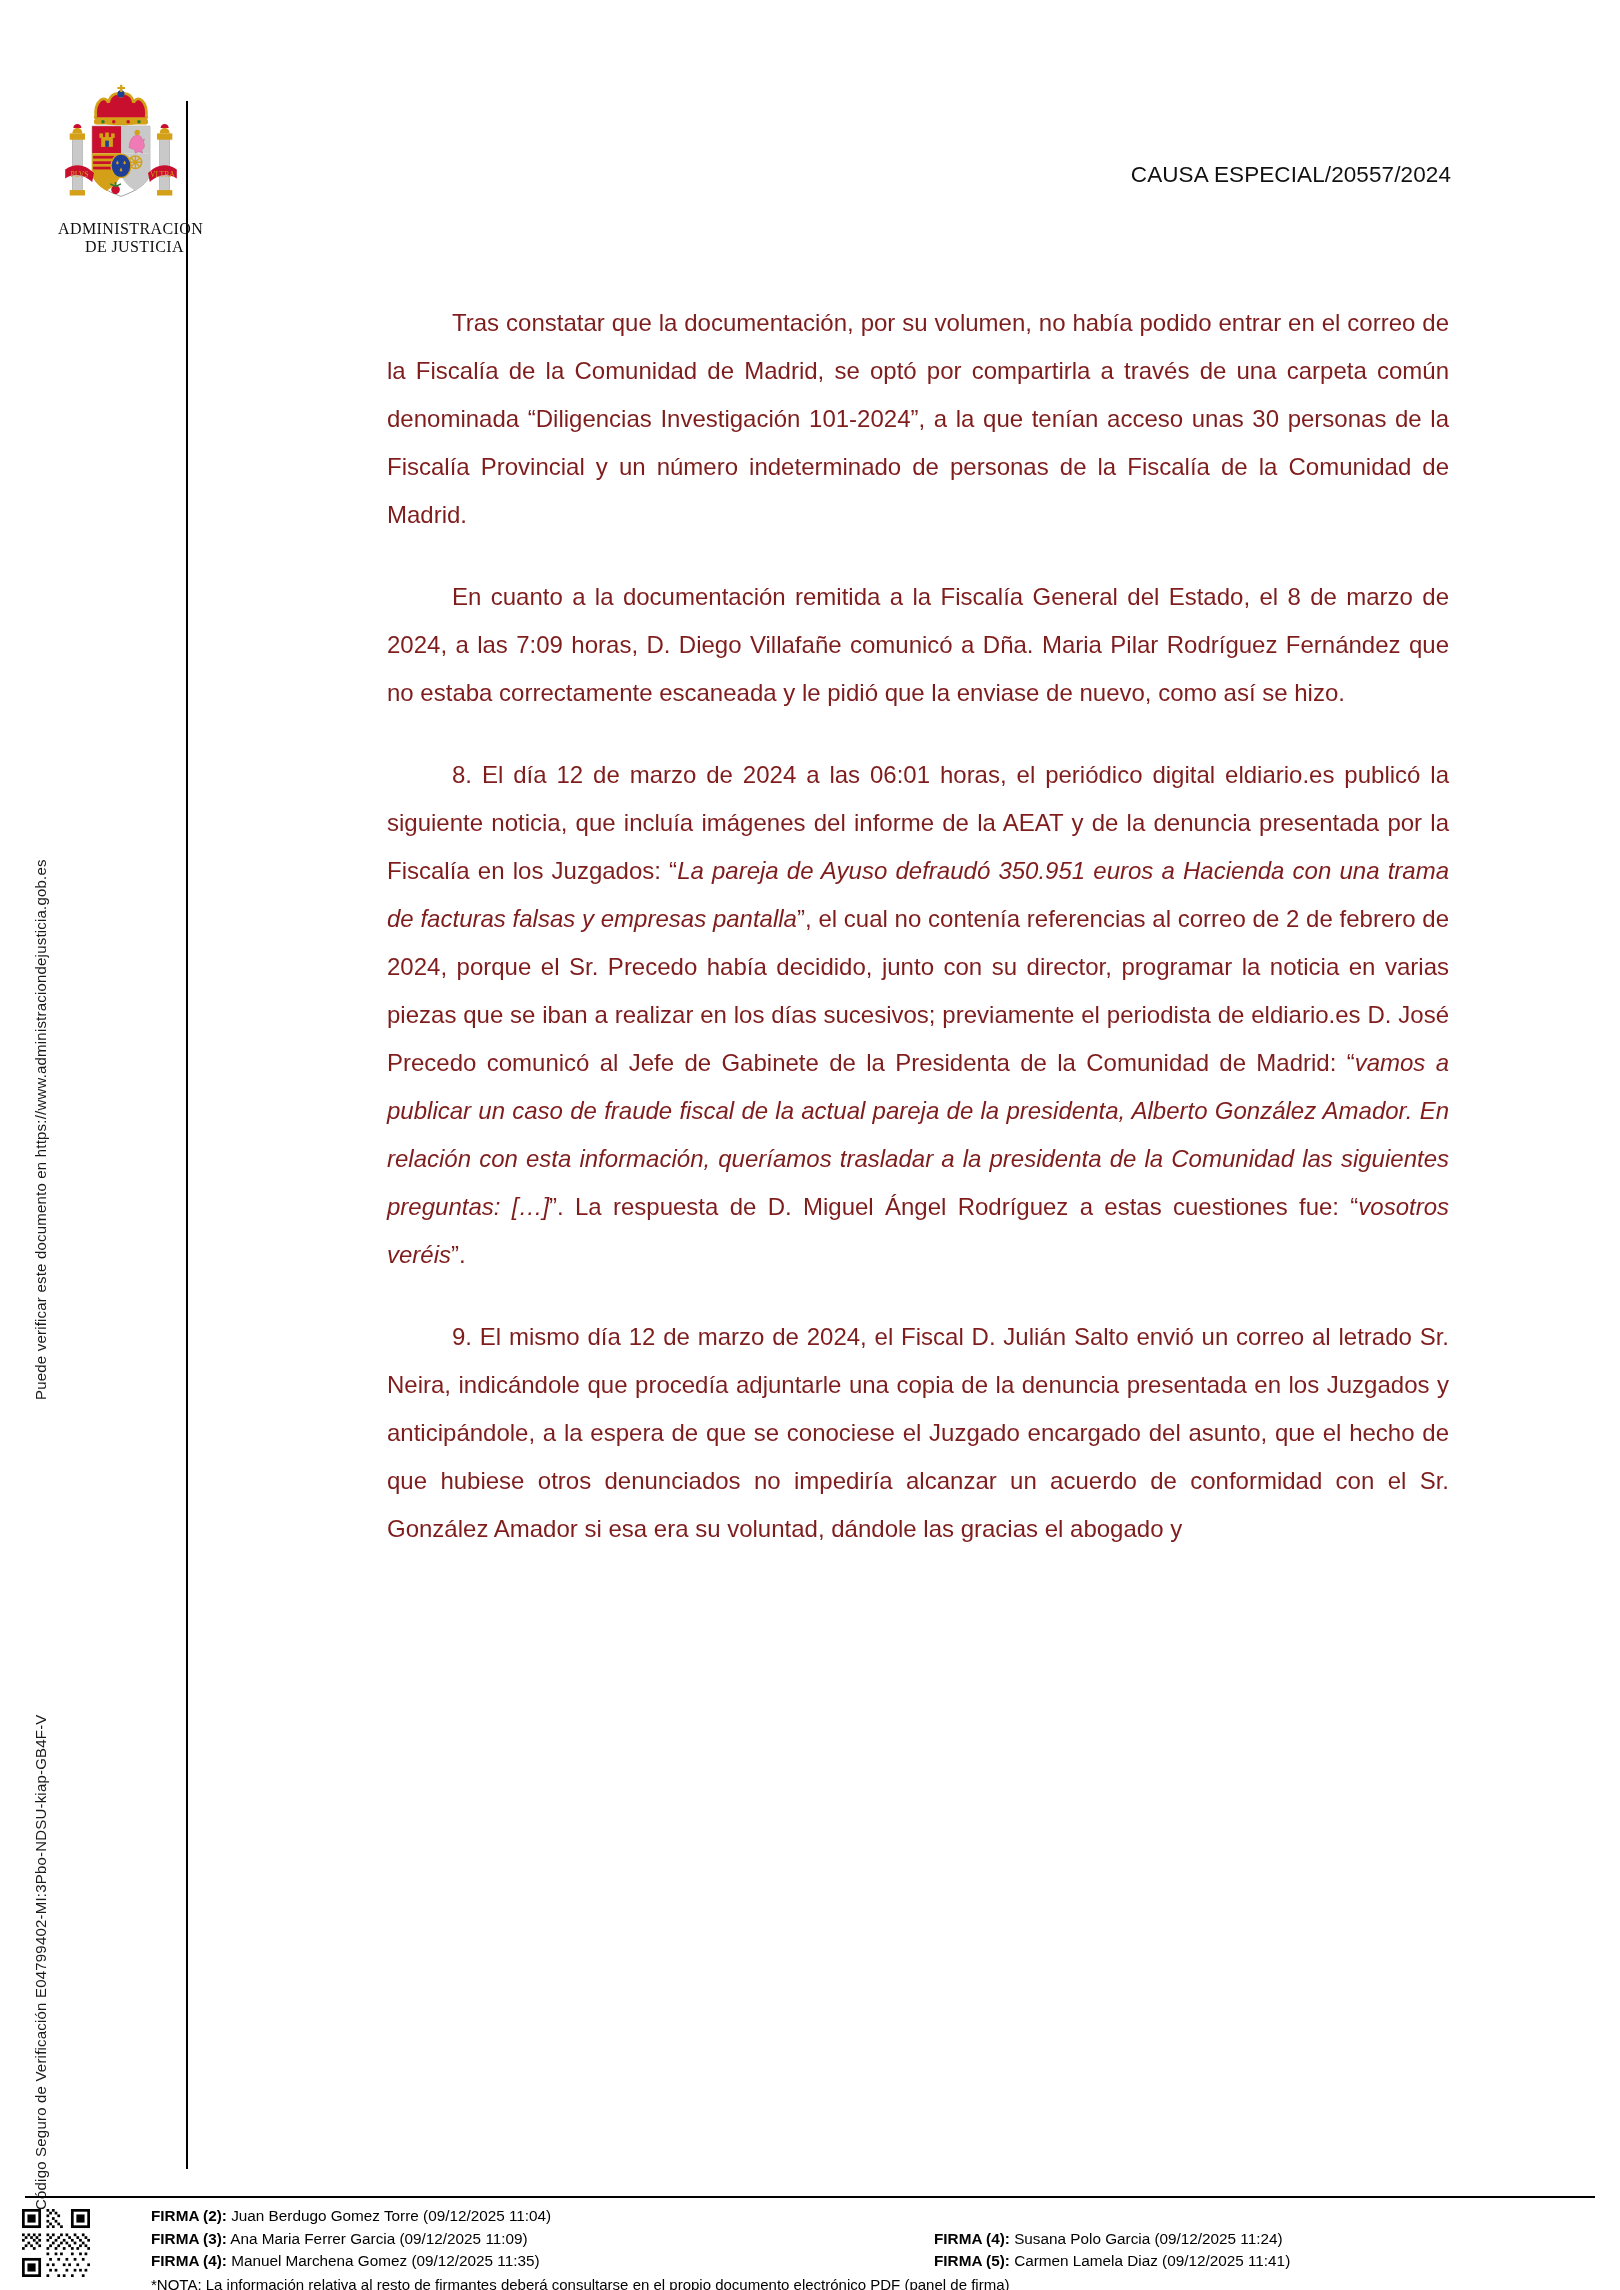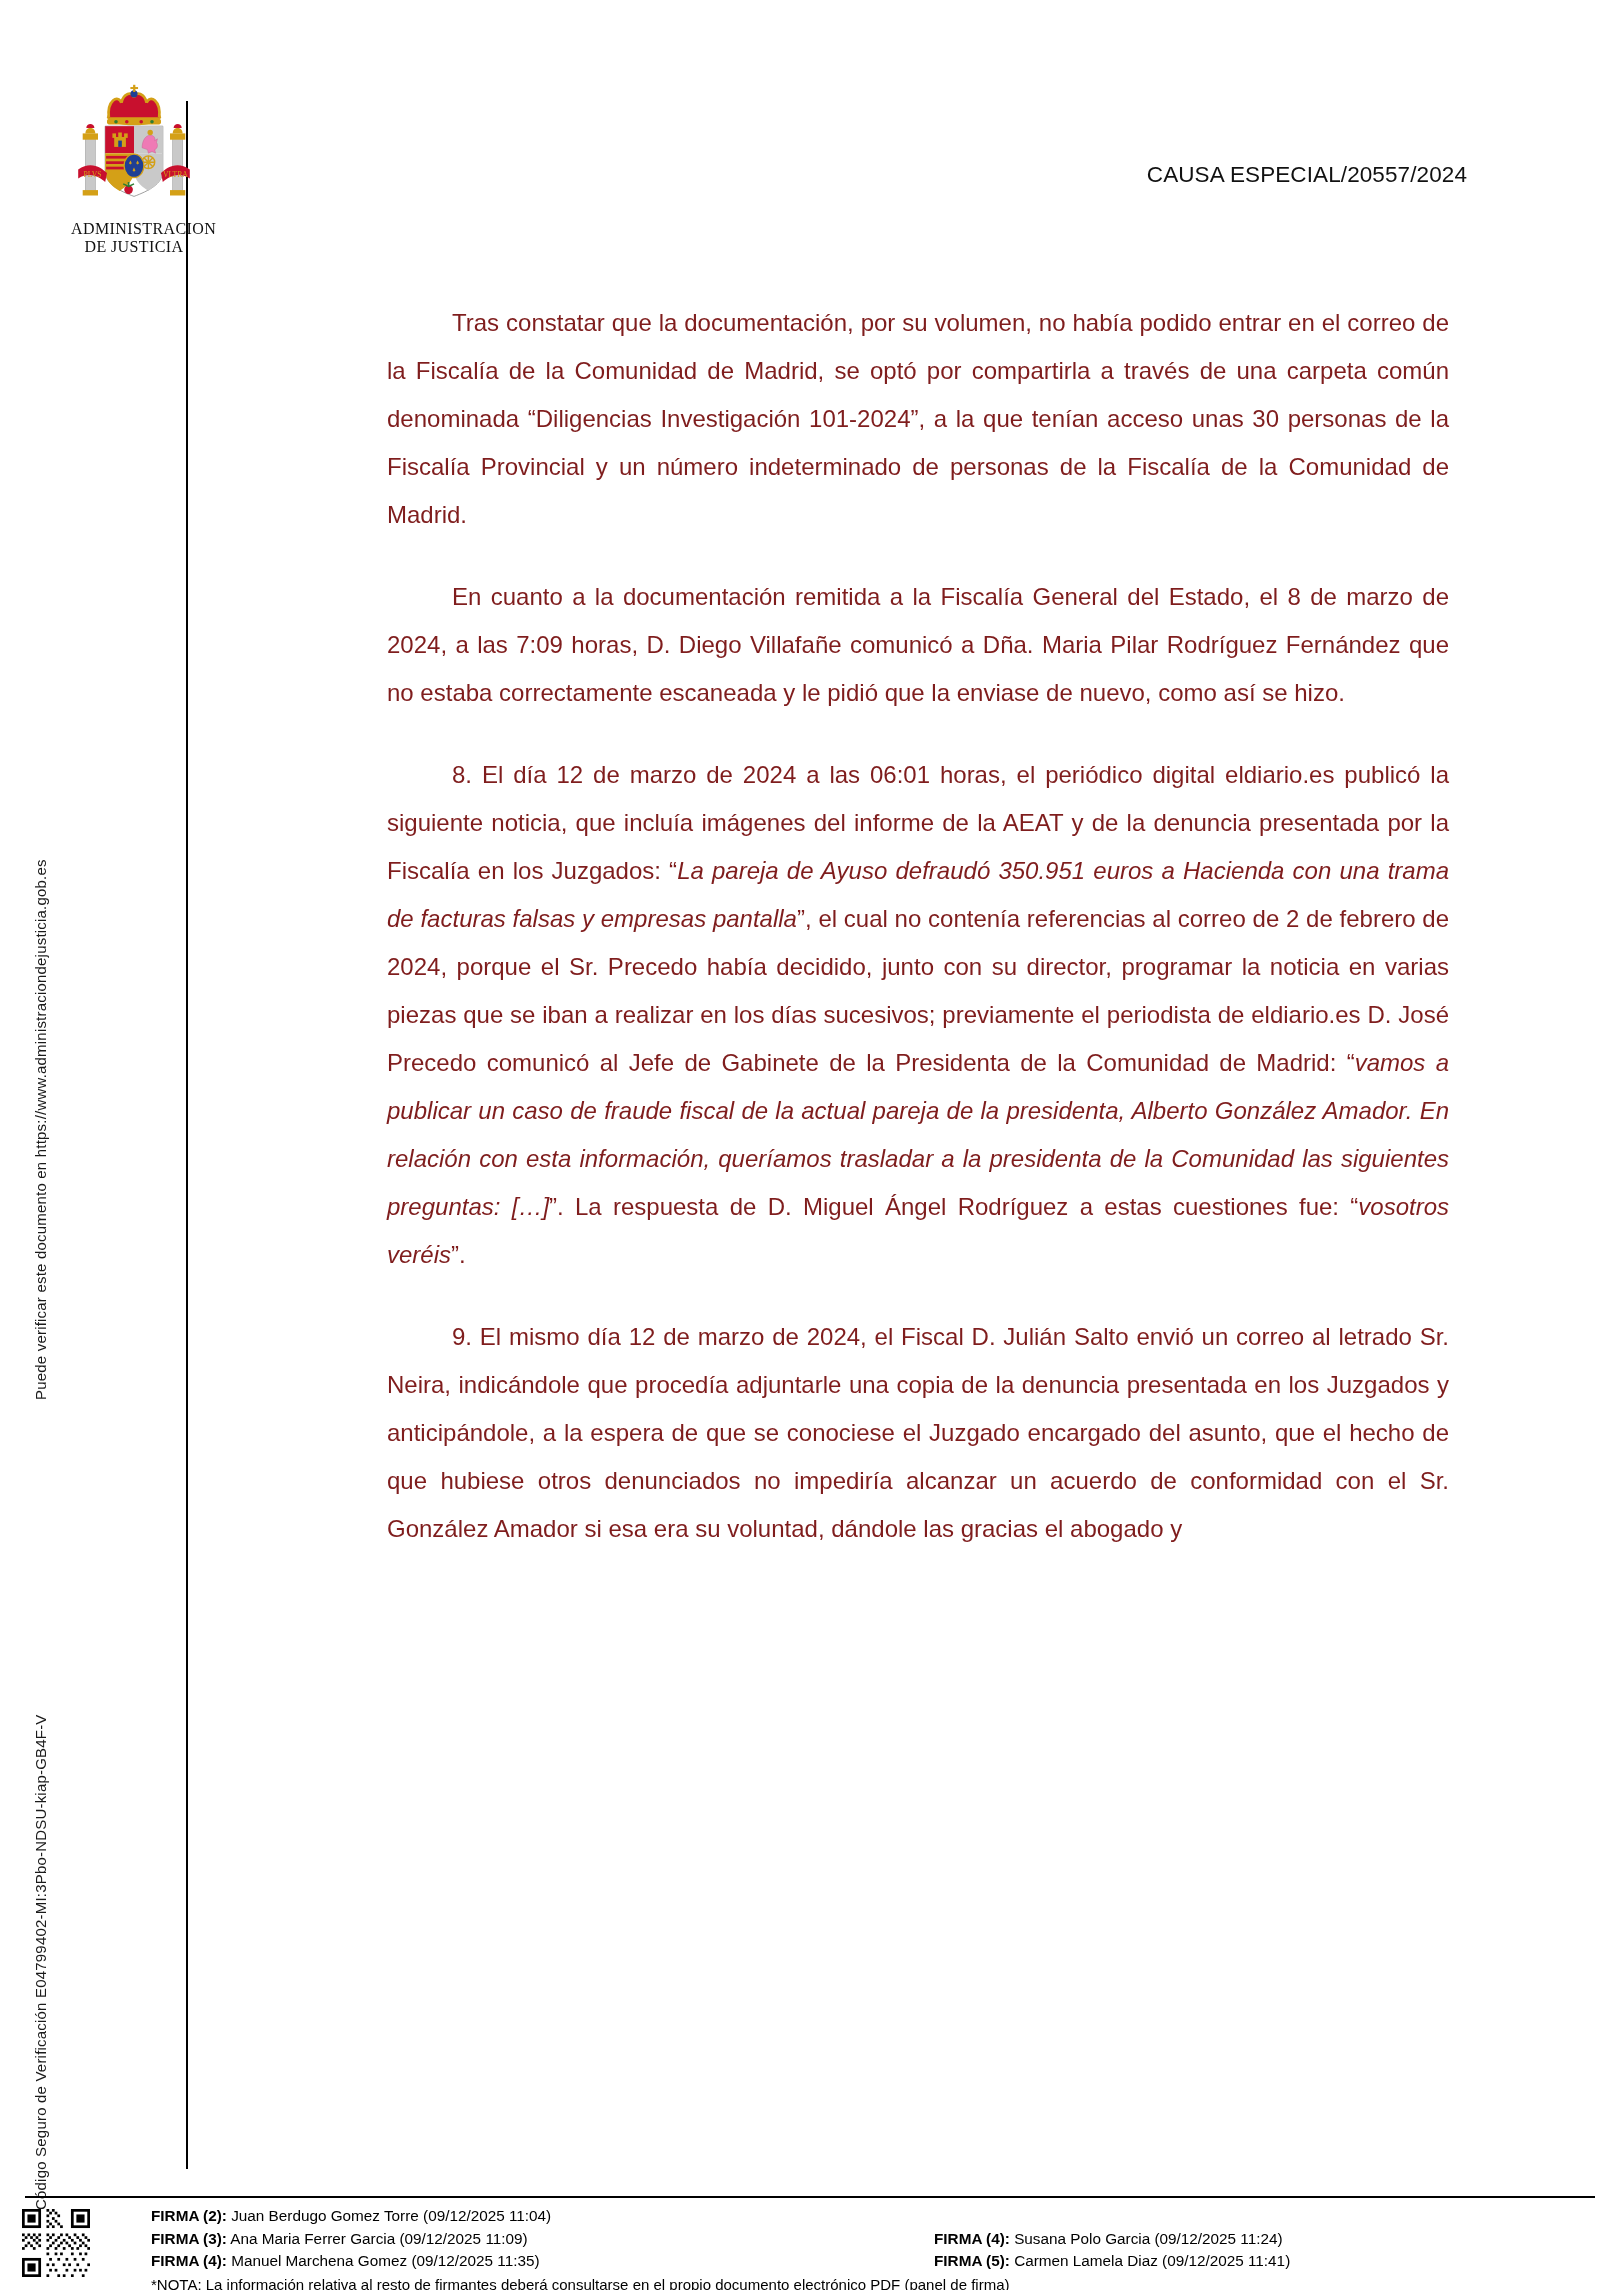--- a/index.html
+++ b/index.html
@@ -46,39 +46,39 @@
     left: 186px;
     top: 101px;
     width: 1.8px;
     height: 2068px;
     background: #000000;
   }
 
   
   .emblem {
     position: absolute;
-    left: 71px;
+    left: 58px;
     top: 83px;
     width: 126px;
-    text-align: center;
+    text-align: right;
   }
   .emblem svg { display: block; margin: 0 auto; }
   .emblem-caption {
     font-family: "Liberation Serif", serif;
     font-size: 16px;
     line-height: 1.12;
     letter-spacing: 0.4px;
     color: #111;
     margin-top: 1.8px;
   }
 
   
   .doc-header {
     position: absolute;
-    left: 16px;
+    left: 0;
     top: 162px;
     width: 1451px;
     text-align: right;
     font-size: 22.5px;
     letter-spacing: 0.1px;
     color: #111;
   }
 
   
   .content {

